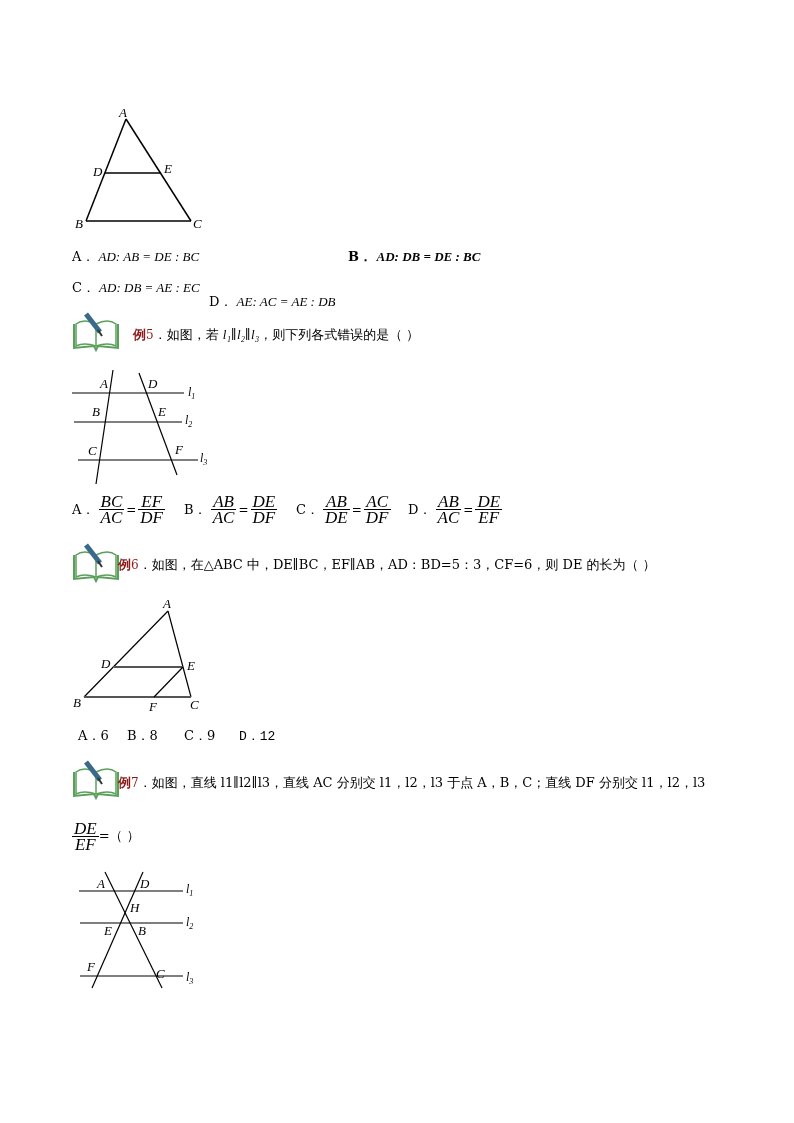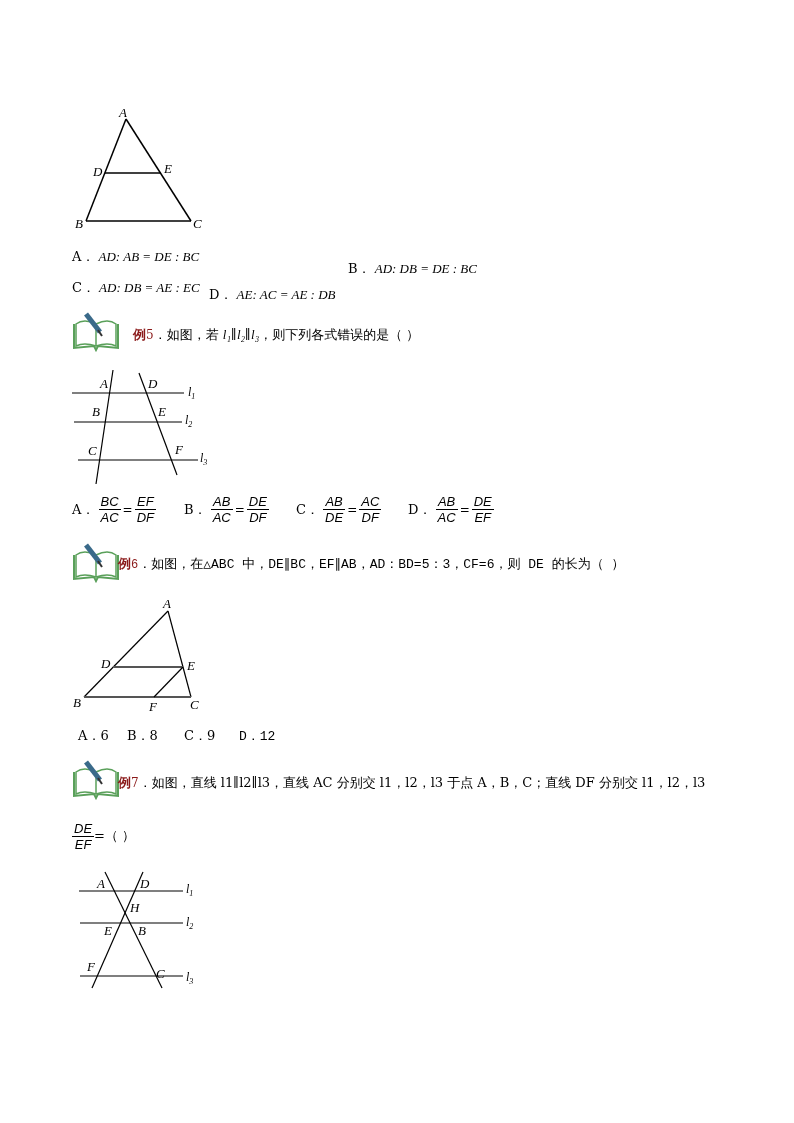--- a/index.html
+++ b/index.html
@@ -3,21 +3,21 @@
 <meta charset="utf-8">
 <style>
   html, body { margin: 0; padding: 0; background: #ffffff; }
   body { width: 794px; height: 1123px; position: relative; overflow: hidden;
          font-family: "DejaVu Serif", "Liberation Serif", serif; color: #000; }
   .abs { position: absolute; }
   .txt { font-size: 13px; white-space: nowrap; line-height: 16px; }
   .it { font-style: italic; font-family: "Liberation Serif", "DejaVu Serif", serif; }
   .opt { position: absolute; font-size: 13px; white-space: nowrap; }
   .frac { display: inline-block; vertical-align: middle; text-align: center; font-style: italic;
-          font-family: Liberation Sans, sans-serif; font-size: 13px; line-height: 15px; }
+          font-family: Liberation Serif, serif; font-size: 17px; line-height: 15px; }
   .frac .num { display: block; border-bottom: 1px solid #000; padding: 0 2px; }
   .frac .den { display: block; padding: 0 2px; }
   .eq { display: inline-block; vertical-align: middle; margin: 0 2px; font-size: 12px; }
   .ex-label { color: #8b1a1a; font-weight: bold; font-size: 13px; }
   .ex-num { color: #8b1a1a; font-size: 12px; }
   svg text { font-family: "Liberation Serif", serif; font-style: italic; }
 </style>
 </head>
 <body>
 
@@ -30,29 +30,29 @@
   <text x="33" y="76" font-size="13">D</text>
   <text x="104" y="73" font-size="13">E</text>
   <text x="15" y="128" font-size="13">B</text>
   <text x="133" y="128" font-size="13">C</text>
 </svg>
 
 <div class="opt" style="left:72px;top:248px;">
   <span>A．</span>
   <span class="it">AD: AB = DE : BC</span>
 </div>
-<div class="opt" style="left:348px;top:260px;">
+<div class="opt" style="left:348px;top:248px;font-weight:bold;">
   <span>B．</span>
   <span class="it">AD: DB = DE : BC</span>
 </div>
 <div class="opt" style="left:72px;top:279px;">
   <span>C．</span>
   <span class="it">AD: DB = AE : EC</span>
 </div>
-<div class="opt" style="left:209px;top:286px;">
+<div class="opt" style="left:209px;top:293px;">
   <span>D．</span>
   <span class="it">AE: AC = AE : DB</span>
 </div>
 
 <svg class="abs" style="left:72px;top:312px;" width="48" height="40">
   <path d="M2 12 L2 36 L22 34 L24 38 L26 34 L46 36 L46 12" fill="none" stroke="#5aa05a" stroke-width="2"></path>
   <path d="M4 12 Q12 6 24 12 Q36 6 44 12 L44 34 Q36 30 24 34 Q12 30 4 34 Z" fill="#fff" stroke="#5aa05a" stroke-width="1.5"></path>
   <line x1="24" y1="12" x2="24" y2="34" stroke="#5aa05a" stroke-width="1.5"></line>
   <line x1="14" y1="2" x2="28" y2="20" stroke="#3a6a8a" stroke-width="5"></line>
   <line x1="26" y1="18" x2="30" y2="24" stroke="#333" stroke-width="2"></line>
@@ -95,21 +95,21 @@
   <span class="frac"><span class="num">AB</span><span class="den">AC</span></span><span class="eq">=</span><span class="frac"><span class="num">DE</span><span class="den">EF</span></span>
 </div>
 
 <svg class="abs" style="left:72px;top:543px;" width="48" height="40">
   <path d="M2 12 L2 36 L22 34 L24 38 L26 34 L46 36 L46 12" fill="none" stroke="#5aa05a" stroke-width="2"></path>
   <path d="M4 12 Q12 6 24 12 Q36 6 44 12 L44 34 Q36 30 24 34 Q12 30 4 34 Z" fill="#fff" stroke="#5aa05a" stroke-width="1.5"></path>
   <line x1="24" y1="12" x2="24" y2="34" stroke="#5aa05a" stroke-width="1.5"></line>
   <line x1="14" y1="2" x2="28" y2="20" stroke="#3a6a8a" stroke-width="5"></line>
   <line x1="26" y1="18" x2="30" y2="24" stroke="#333" stroke-width="2"></line>
 </svg>
-<div class="abs txt" style="left:118px;top:557px;font-family:Liberation Mono, monospace;">
+<div class="abs txt" style="left:118px;top:557px;">
   <span class="ex-label">例</span><span class="ex-num">6</span><span>．如图，在△ABC 中，DE∥BC，EF∥AB，AD：BD=5：3，CF=6，则 DE 的长为（      ）</span>
 </div>
 
 <svg class="abs" style="left:60px;top:590px;" width="180" height="130">
   <line x1="108" y1="21" x2="24" y2="107" stroke="#000" stroke-width="1.2"></line>
   <line x1="108" y1="21" x2="131" y2="107" stroke="#000" stroke-width="1.2"></line>
   <line x1="24" y1="107" x2="131" y2="107" stroke="#555" stroke-width="1.8"></line>
   <line x1="53" y1="77" x2="123" y2="77" stroke="#555" stroke-width="1.8"></line>
   <line x1="123" y1="77" x2="94" y2="107" stroke="#000" stroke-width="1.2"></line>
   <text x="103" y="18" font-size="13">A</text>

